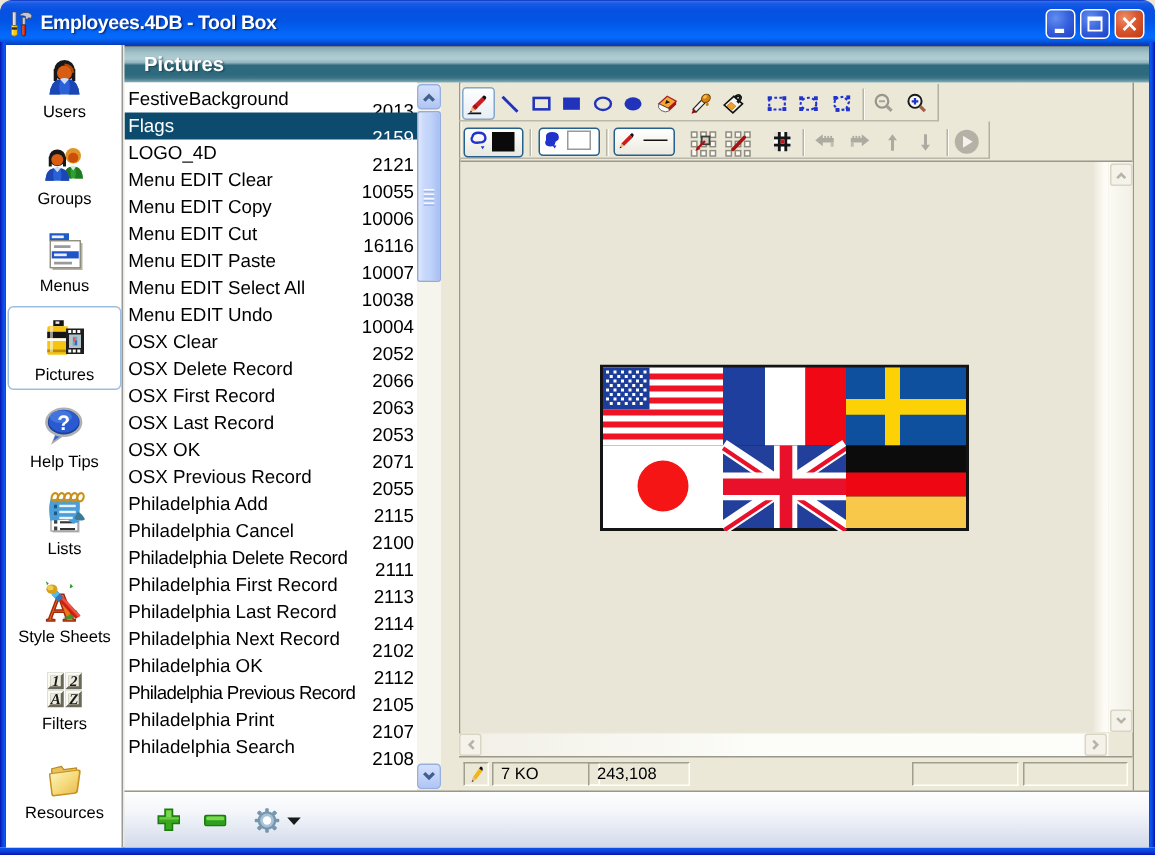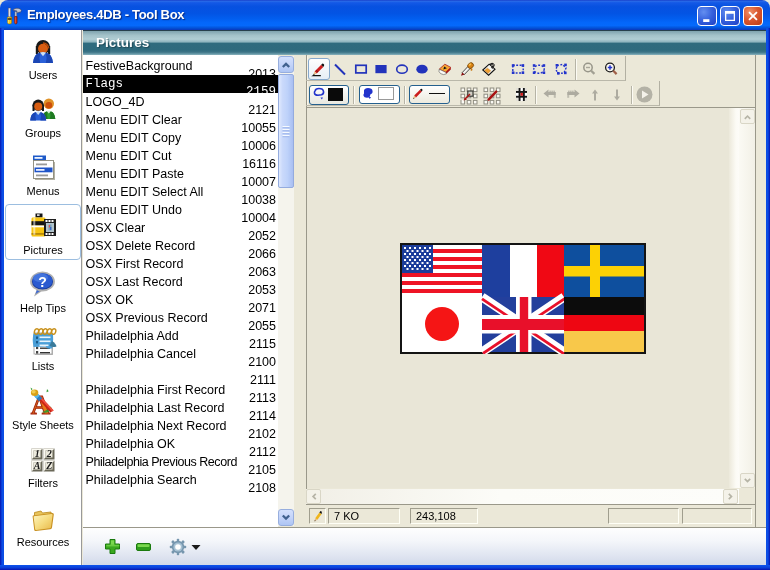--- a/index.html
+++ b/index.html
@@ -28,21 +28,21 @@
 #selbox{left:5px;top:204px;width:76px;height:56px;border:1px solid #9cbee0;border-radius:4px;background:#fff;box-sizing:border-box;}
 
 #phead{left:83px;top:30px;width:683px;height:25px;box-sizing:border-box;border-top:1px solid #27404c;
   background:linear-gradient(180deg,#7fa3ae 0%,#a3c2c9 18%,#b0cdd3 34%,#8fb5bf 45%,#2f6b7e 52%,#2e6a7d 78%,#3d7486 88%,#6b9dab 96%,#8db3bd 100%);}
 #phead span{position:absolute;left:13px;top:4px;font-size:13.5px;font-weight:bold;color:#fff;text-shadow:1px 1px 1px rgba(20,50,60,.6);}
 
 #list{left:83px;top:55px;width:195px;height:472px;background:#fff;overflow:hidden;}
 .lrow{position:relative;height:18px;line-height:18px;font-size:12.5px;color:#000;white-space:nowrap;padding-left:32px;}
 .lrow .nm{position:absolute;left:2.5px;top:0;}
 .lrow .id{position:absolute;right:2px;top:8px;}
-.lrow.sel{background:#000000;color:#fff;font-family:Liberation Mono, monospace;}
+.lrow.sel{background:#0c4a6e;color:#fff;}
 
 #lsb{left:278px;top:56px;width:16px;height:470px;background:#f5f4ed;}
 .sbbtn{left:0;width:16px;height:17px;background:linear-gradient(180deg,#d3e0fd 0%,#c4d4f9 50%,#aec5f4 100%);border:1px solid #97aede;border-radius:3px;box-sizing:border-box;}
 #lsbthumb{left:0;top:18px;width:16px;height:114px;background:linear-gradient(90deg,#dfe9fe 0%,#cad9fb 25%,#bed2fa 60%,#a9bff2 100%);border:1px solid #94abde;border-radius:2px;box-sizing:border-box;}
 #canvas{left:307px;top:107px;width:448px;height:381px;border-top:1px solid #9a988a;background:#e9e6d7;box-sizing:border-box;}
 #canvwhite{left:729px;top:108px;width:10px;height:380px;background:linear-gradient(90deg,#ece9db,#fcfbf5 70%,#fdfcf8);}
 
 .dbtn{background:#f4f2e9;border:1px solid #d9d6c6;border-radius:2px;box-sizing:border-box;}
 #vsb{left:739px;top:108px;width:16px;height:380px;background:linear-gradient(90deg,#fbfaf4,#f2f0e6);}
 #hsb{left:306px;top:489px;width:433px;height:15px;background:linear-gradient(90deg,#f1efe6 0%,#fcfcf8 45%,#fdfdfa 100%);}
@@ -334,20 +334,21 @@
     </div>
 <div class="lrow">
       <span class="nm">Philadelphia Add</span>
       <span class="id">2115</span>
     </div>
 <div class="lrow">
       <span class="nm">Philadelphia Cancel</span>
       <span class="id">2100</span>
     </div>
 <div class="lrow">
+      <span class="nm" style="letter-spacing:-0.2px">Philadelphia Delete Record</span>
       <span class="id">2111</span>
     </div>
 <div class="lrow">
       <span class="nm">Philadelphia First Record</span>
       <span class="id">2113</span>
     </div>
 <div class="lrow">
       <span class="nm">Philadelphia Last Record</span>
       <span class="id">2114</span>
     </div>
@@ -355,20 +356,24 @@
       <span class="nm">Philadelphia Next Record</span>
       <span class="id">2102</span>
     </div>
 <div class="lrow">
       <span class="nm">Philadelphia OK</span>
       <span class="id">2112</span>
     </div>
 <div class="lrow">
       <span class="nm" style="letter-spacing:-0.45px">Philadelphia Previous Record</span>
       <span class="id">2105</span>
+    </div>
+<div class="lrow">
+      <span class="nm">Philadelphia Print</span>
+      <span class="id">2107</span>
     </div>
 <div class="lrow">
       <span class="nm">Philadelphia Search</span>
       <span class="id">2108</span>
     </div>
 </div>
 <div class="abs" id="lsb">
 <div class="abs sbbtn" id="lsbup" style="top:0">
       <svg width="14" height="15" viewBox="0 0 14 15" style="position:absolute;left:0;top:0">
         <path d="M3,9.3 L7,5.3 L11,9.3 L9.4,10.8 L7,8.5 L4.6,10.8 z" fill="#40618f"></path>
@@ -724,21 +729,21 @@
 <svg width="15" height="14" viewBox="0 0 15 14" style="position:absolute;left:0;top:0">
 <path d="M5.2,9.2 L9.4,3.4 L11.6,5 L7.4,10.8 z" fill="#f0b61a"></path>
 <path d="M9.4,3.4 l0.7,-1 q0.5,-0.6 1.2,-0.1 q0.8,0.6 0.5,1.3 l-0.2,1.4 z" fill="#111"></path>
 <path d="M5.2,9.2 L7.4,10.8 L4.4,12.2 z" fill="#e8b880"></path>
 <path d="M4.9,11.2 l1,0.7 -1.5,0.3 z" fill="#111"></path>
 </svg>
 </div>
 <div class="abs sbox" style="left:328px;top:508px;width:72px;height:16px">
     <span style="position:absolute;left:5px;top:1px">7 KO</span>
   </div>
-<div class="abs sbox" style="left:410px;top:508px;width:68px;height:16px">
+<div class="abs sbox" style="left:392px;top:508px;width:68px;height:16px">
     <span style="position:absolute;left:5px;top:1px">243,108</span>
   </div>
 <div class="abs sbox" style="left:608px;top:508px;width:71px;height:16px"></div>
 <div class="abs sbox" style="left:682px;top:508px;width:70px;height:16px"></div>
 
 <div class="abs" id="bstrip"></div>
 <svg class="abs" style="left:104px;top:538px" width="17" height="17" viewBox="0 0 17 17">
 <path d="M6,1.5 h5 v4.5 h4.5 v5 h-4.5 v4.5 h-5 v-4.5 h-4.5 v-5 h4.5 z" fill="#3aa81e" stroke="#1a7a0e" stroke-width="1"></path>
 <path d="M6.8,2.3 h3.4 v4.5 h-3.4 z" fill="#7ad84e"></path>
 <path d="M2.3,6.8 h13 v1.6 h-13 z" fill="#7ad84e" opacity=".75"></path>

